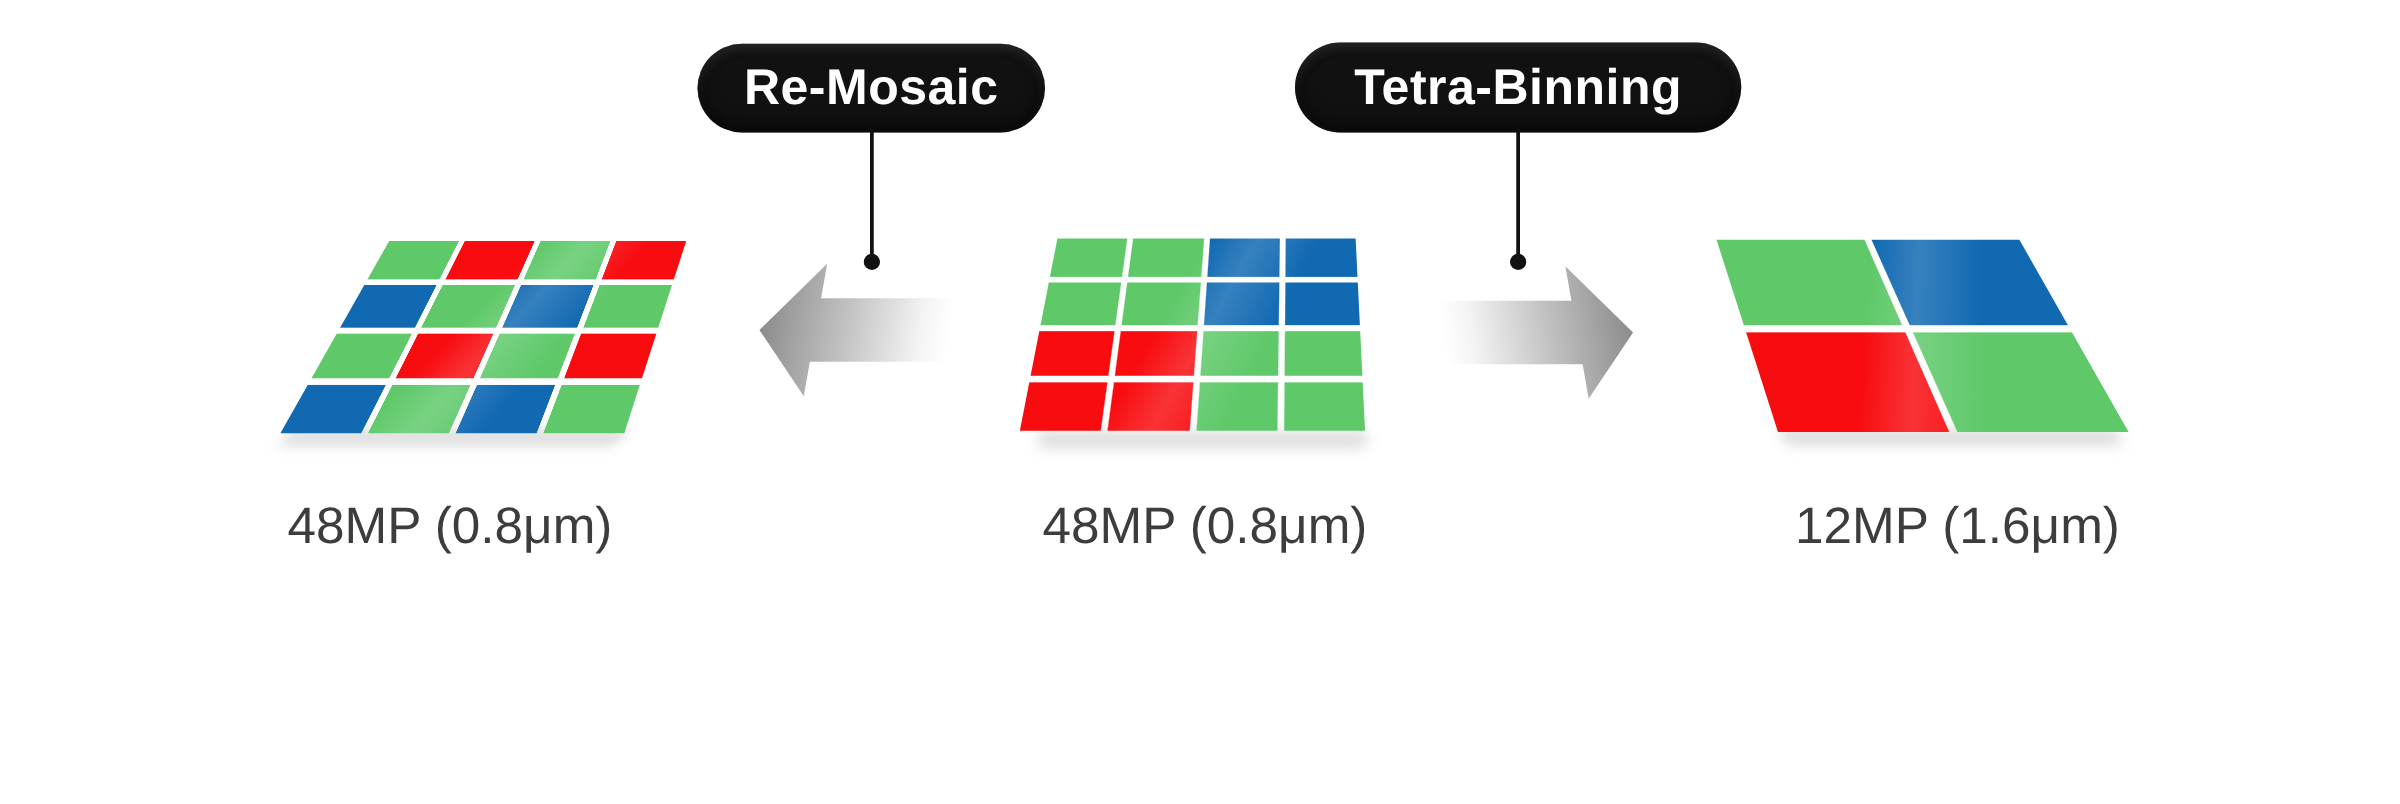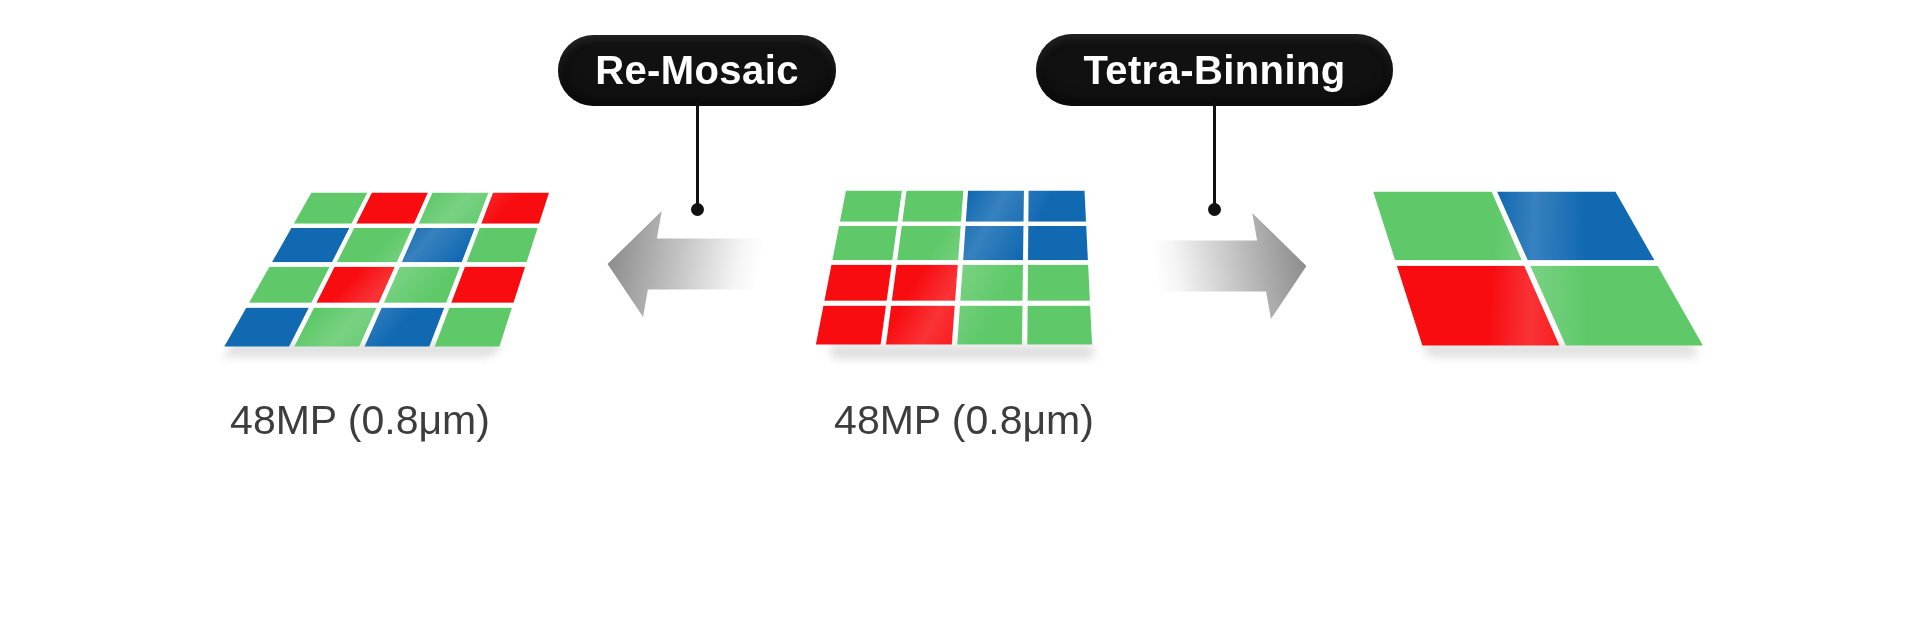--- a/index.html
+++ b/index.html
@@ -181,14 +181,15 @@
   <div class="gshadow" id="shadow-right"></div>
   <div class="sensor" id="grid-right" style="grid-template-columns: repeat(2, 1fr); grid-template-rows: repeat(2, 1fr);">
       <div class="cell" style="background: rgb(95, 201, 106);"></div>
       <div class="cell" style="background: rgb(17, 105, 178);"></div>
       <div class="cell" style="background: rgb(248, 12, 16);"></div>
       <div class="cell" style="background: rgb(95, 201, 106);"></div>
     </div>
 
   <div class="label" id="label-left">48MP (0.8μm)</div>
   <div class="label" id="label-center">48MP (0.8μm)</div>
+  <div class="label" id="label-right">12MP (1.6μm)</div>
 
 </div>
 
 </body></html>

